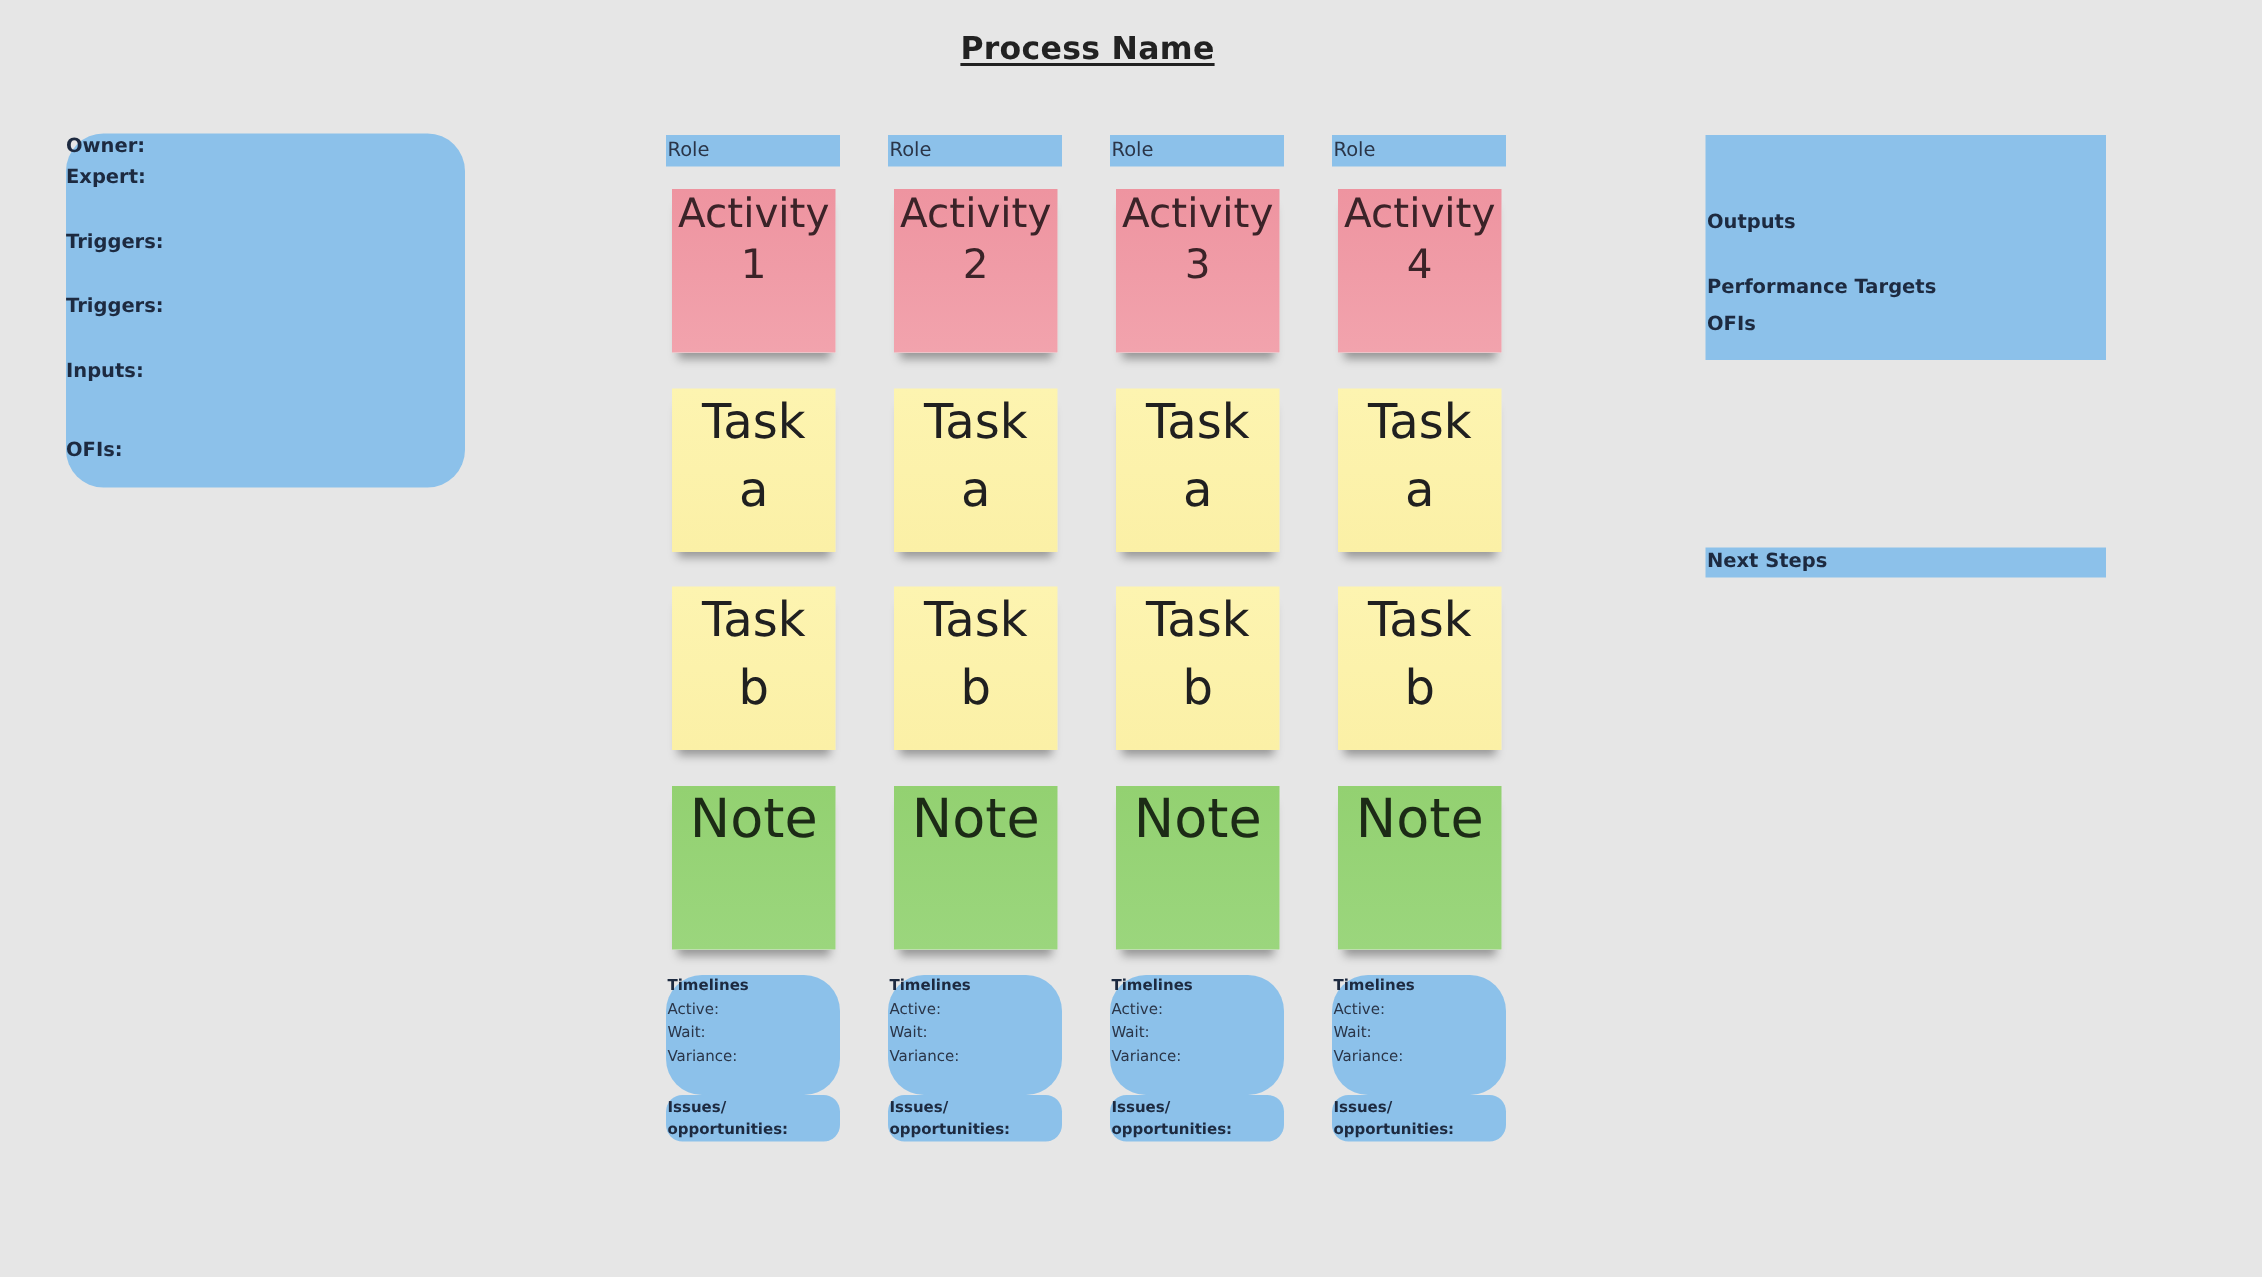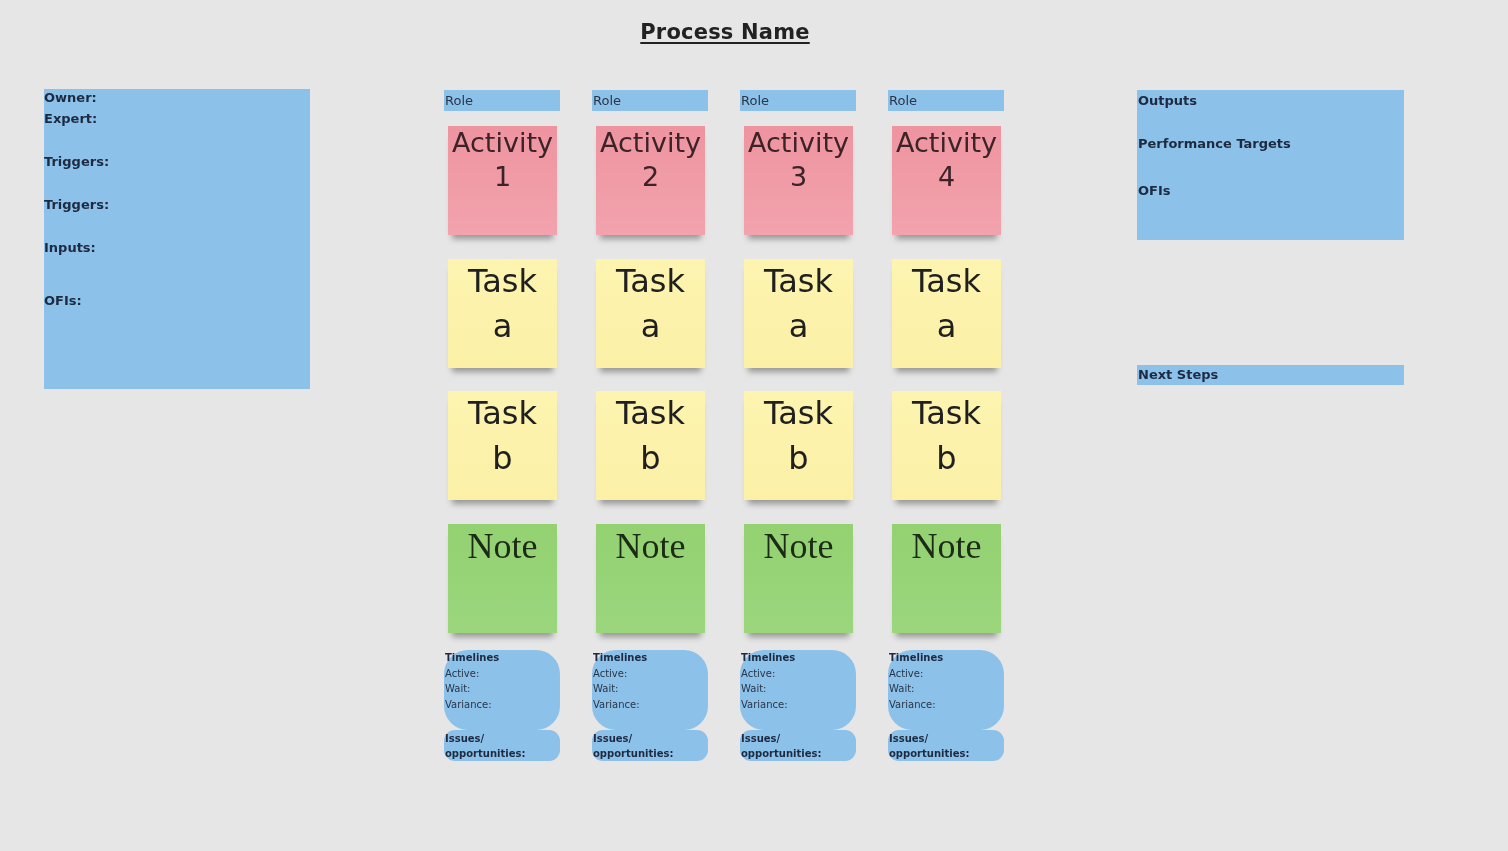--- a/index.html
+++ b/index.html
@@ -30,42 +30,44 @@
     }
     .blue {
       background: #8cc1ea;
       position: absolute;
       box-sizing: border-box;
     }
     .left-panel {
       left: 44px;
       top: 89px;
       width: 266px;
-      height: 300px;
+      height: 236px;
       padding: 1px 0 0 0;
+      border-radius: 25px;
     }
     .left-panel .lbl {
       position: absolute;
       left: 0;
       font-size: 13px;
       font-weight: bold;
       color: #1d2a40;
     }
     .right-panel {
       left: 1137px;
       top: 90px;
       width: 267px;
       height: 150px;
     }
     .right-panel .lbl {
       position: absolute;
       left: 1px;
       font-size: 13px;
       font-weight: bold;
       color: #1d2a40;
+      margin-top: 48px;
     }
     .next-steps {
       left: 1137px;
       top: 365px;
       width: 267px;
       height: 20px;
       font-size: 13px;
       font-weight: bold;
       color: #1d2a40;
       padding: 2px 0 0 1px;
@@ -94,21 +96,20 @@
       background: linear-gradient(180deg, #ee94a0 0%, #f2a3ad 100%);
       color: #3b2328;
     }
     .sticky.yellow {
       background: linear-gradient(180deg, #fdf4b0 0%, #fbf0a6 100%);
       color: #202020;
     }
     .sticky.green {
       background: linear-gradient(180deg, #93d171 0%, #9bd67d 100%);
       color: #1c2b16;
-      font-family: Liberation Serif, serif;
     }
     .sticky .line {
       display: block;
       line-height: 1.25;
     }
     .sticky.pink .line { font-size: 27px; }
     .sticky.yellow .line { font-size: 32px; line-height: 1.42; }
     .sticky.green .line { font-size: 36px; }
     .timeline {
       top: 650px;
@@ -146,21 +147,21 @@
   <span class="lbl" style="top:22px">Expert:</span>
   <span class="lbl" style="top:65px">Triggers:</span>
   <span class="lbl" style="top:108px">Triggers:</span>
   <span class="lbl" style="top:151px">Inputs:</span>
   <span class="lbl" style="top:204px">OFIs:</span>
 </div>
 
 <div class="blue right-panel">
   <span class="lbl" style="top:3px">Outputs</span>
   <span class="lbl" style="top:46px">Performance Targets</span>
-  <span class="lbl" style="top:93px">OFIs</span>
+  <span class="lbl" style="top:71px">OFIs</span>
 </div>
 
 <div class="blue next-steps">Next Steps</div>
 
 <div class="blue role" style="left:444px">Role</div>
 <div class="sticky pink" style="left:448px;top:126px">
   <span class="line">Activity</span>
   <span class="line">1</span>
 </div>
 <div class="sticky yellow" style="left:448px;top:259px">

